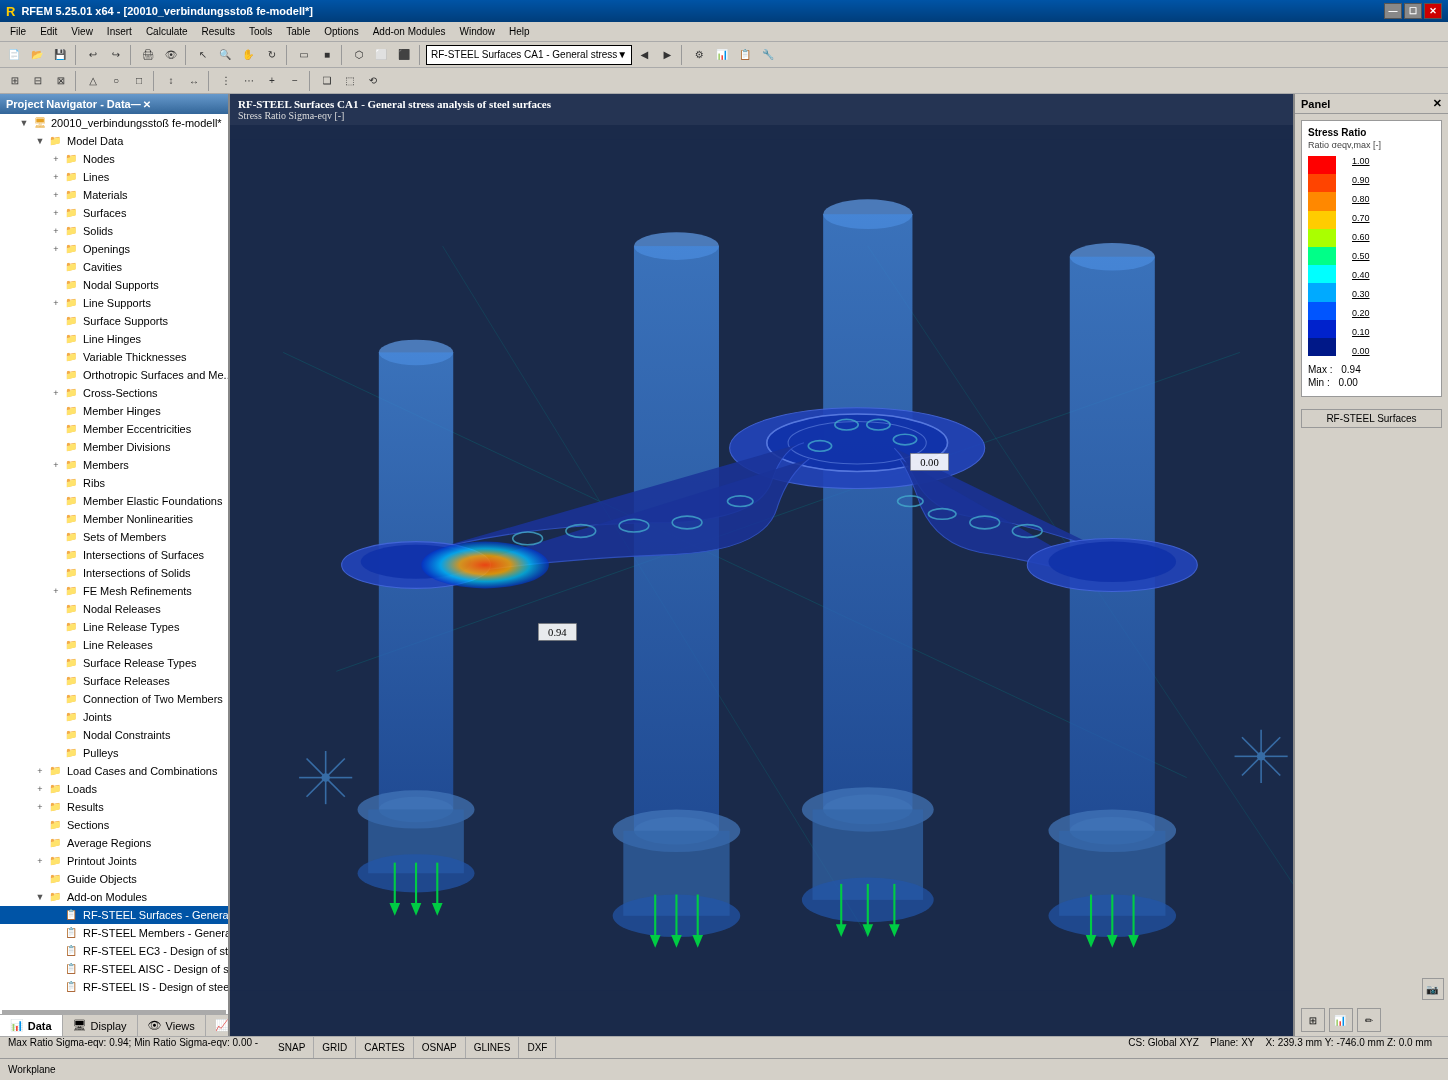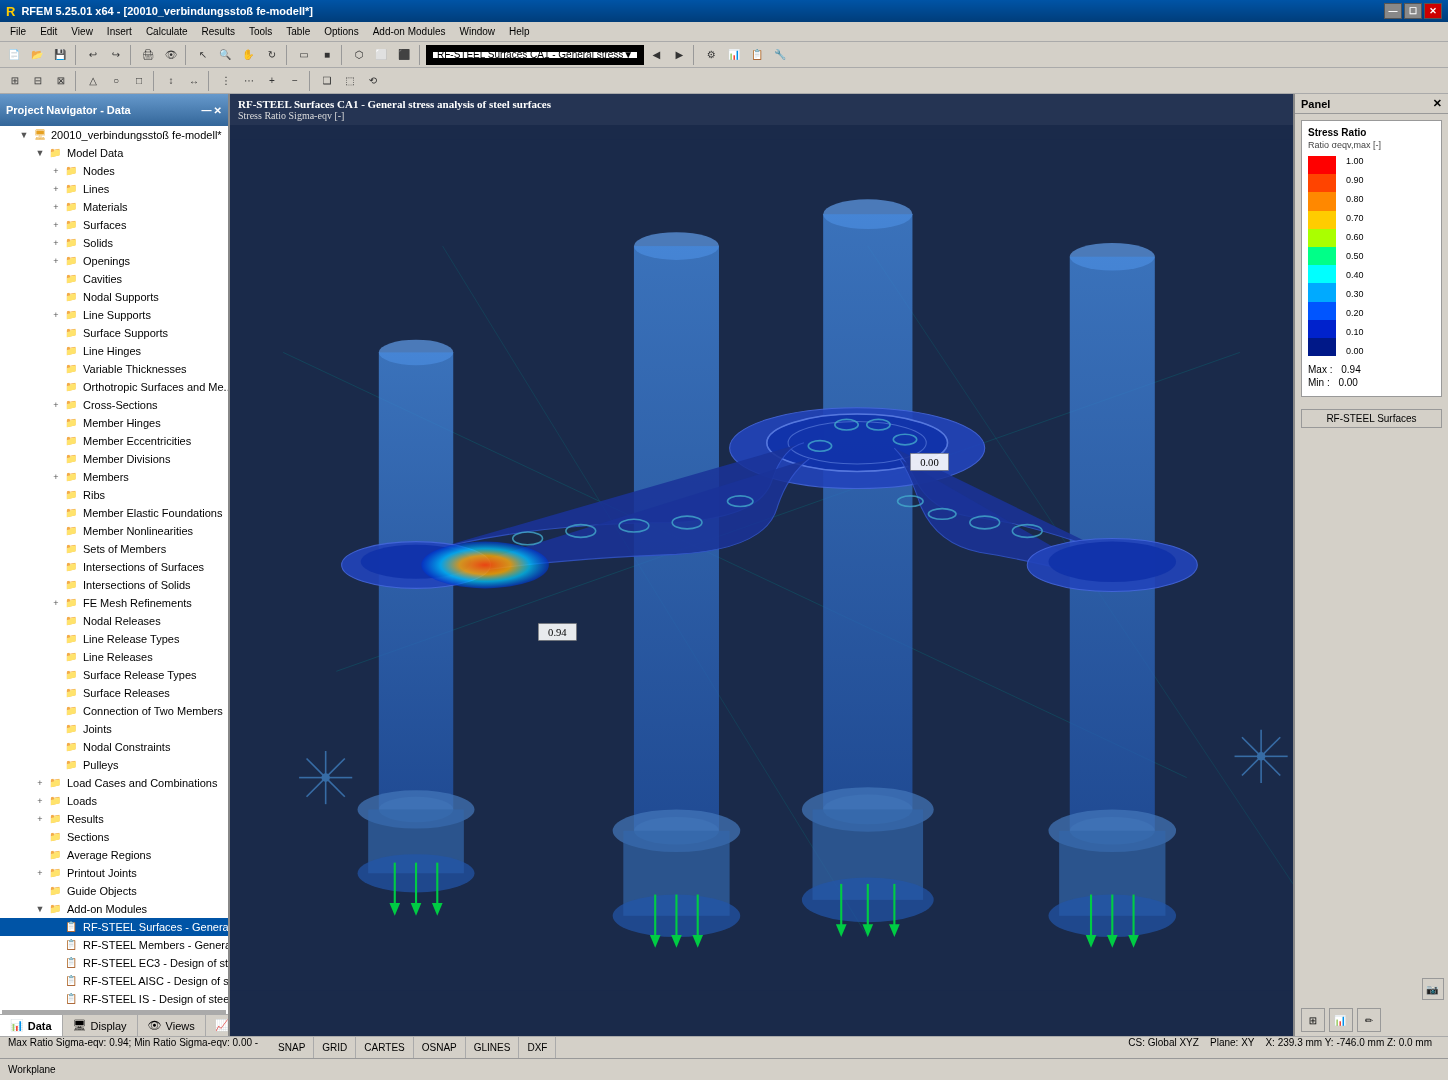--- a/index.html
+++ b/index.html
@@ -54,21 +54,21 @@
     }
     .tb-btn {
       width: 22px; height: 22px;
       background: #d4d0c8;
       border: 1px solid transparent;
       display: inline-flex; align-items: center; justify-content: center;
       font-size: 10px; cursor: pointer; color: #333;
     }
     .tb-sep { width: 4px; height: 20px; border-left: 1px solid #999; margin: 0 2px; }
     .tb-dropdown {
-      height: 20px; background: white; border: 7px solid #000000;
+      height: 20px; background: white; border: 1px solid #000000;
       padding: 0 4px; font-size: 10px; min-width: 160px; cursor: pointer;
       display: flex; align-items: center; justify-content: space-between;
     }
 
     
     #main-layout {
       display: flex;
       height: calc(1080px - 22px - 20px - 26px - 26px - 22px - 22px);
       position: relative;
     }
@@ -76,28 +76,27 @@
     
     #left-panel {
       width: 230px;
       background: white;
       border-right: 2px solid #888;
       display: flex;
       flex-direction: column;
       flex-shrink: 0;
     }
     #panel-header {
-      height: 32px;
+      height: 20px;
       background: linear-gradient(to bottom, #6699cc, #336699);
       color: white;
       font-size: 11px;
       font-weight: bold;
       display: flex;
       align-items: center;
-      justify-content: space-between;
       padding: 0 6px;
     }
     #panel-header .panel-controls { display: flex; gap: 2px; }
     #panel-header .panel-controls span { cursor: pointer; font-size: 10px; }
 
     #tree-container {
       flex: 1;
       overflow-y: auto;
       overflow-x: hidden;
       background: white;
@@ -802,21 +801,21 @@
   <div id="right-panel">
     <div id="right-panel-header">
       <span>Panel</span>
       <span style="cursor:pointer;">✕</span>
     </div>
 
     <div id="legend-box">
       <div class="legend-title">Stress Ratio</div>
       <div class="legend-sub">Ratio σeqv,max [-]</div>
 
-      <div style="display:flex; gap:10px;">
+      <div style="display:flex; gap:16px;text-decoration:underline;">
 
         <div style="width:28px; height:200px; display:flex; flex-direction:column; flex-shrink:0;">
           <div style="flex:1; background:#ff0000;"></div>
           <div style="flex:1; background:#ff4400;"></div>
           <div style="flex:1; background:#ff8800;"></div>
           <div style="flex:1; background:#ffcc00;"></div>
           <div style="flex:1; background:#aaff00;"></div>
           <div style="flex:1; background:#00ff88;"></div>
           <div style="flex:1; background:#00ffff;"></div>
           <div style="flex:1; background:#00aaff;"></div>

